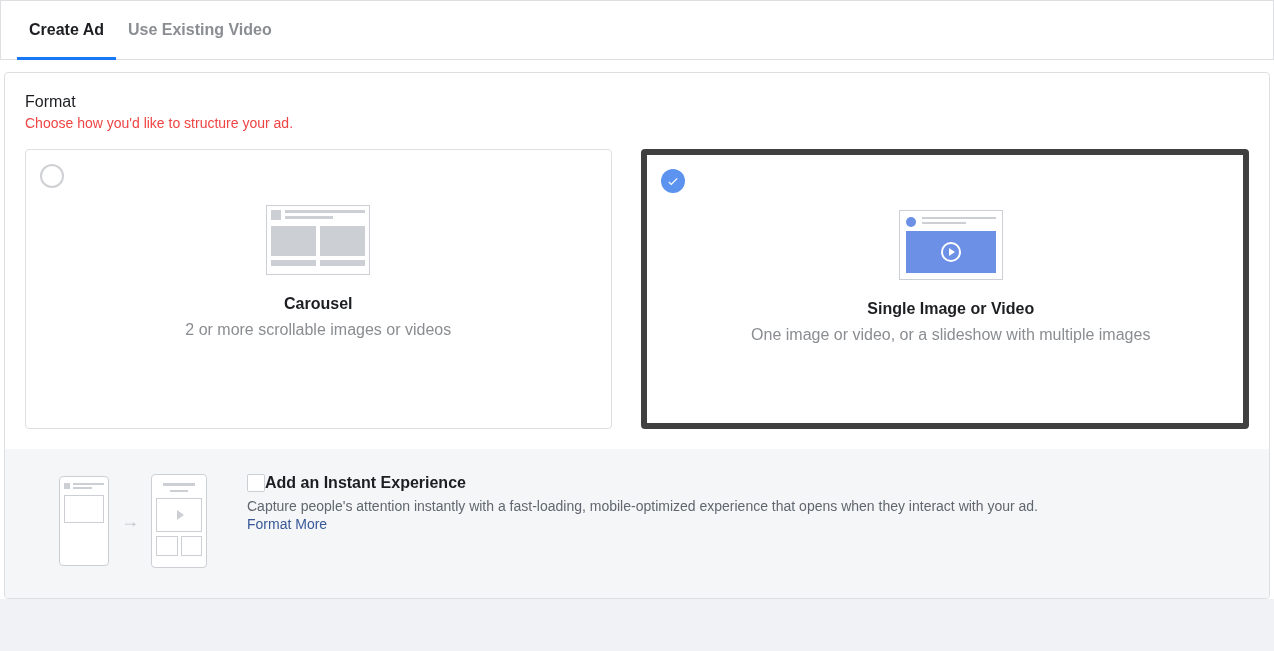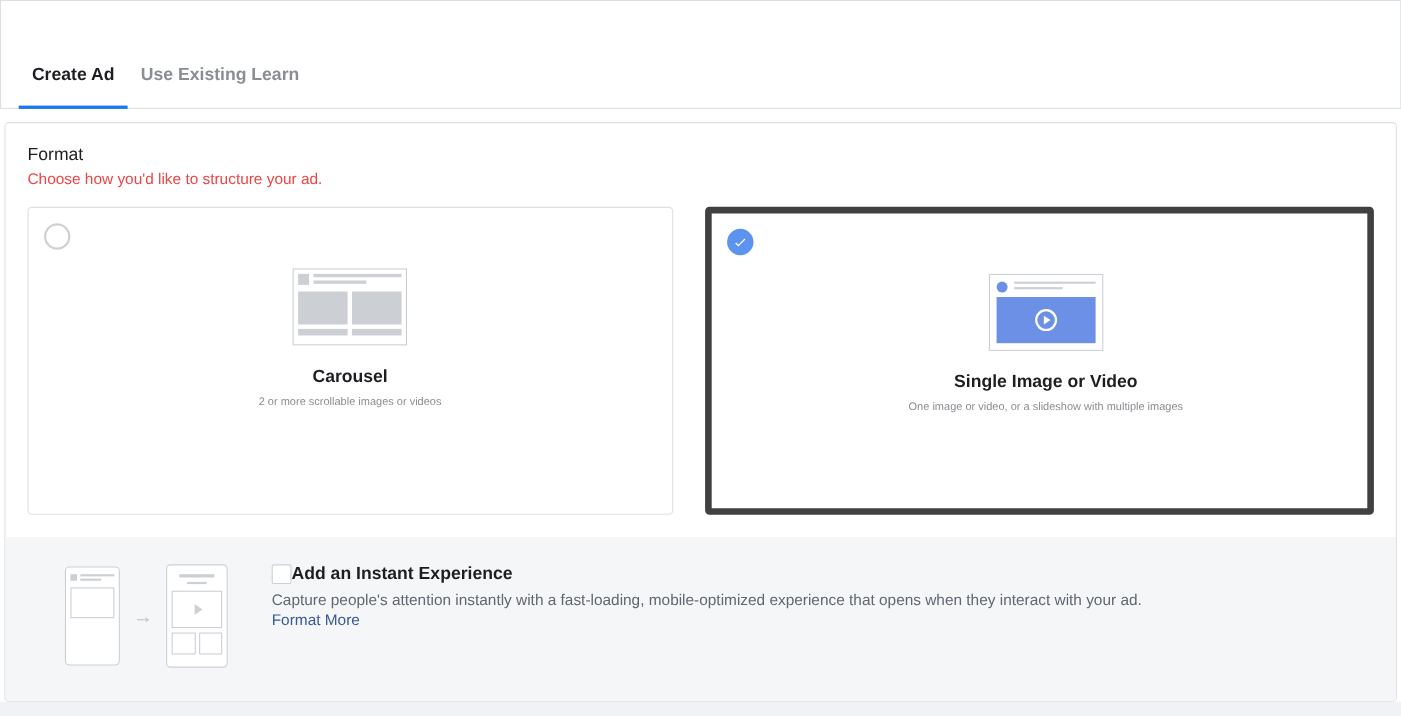--- a/index.html
+++ b/index.html
@@ -20,21 +20,20 @@
     background: #fff;
     padding: 0 16px;
   }
   .tab {
     padding: 20px 12px;
     font-size: 16px;
     font-weight: 600;
     color: #8a8d91;
     cursor: pointer;
     position: relative;
-    margin-top: 39px;
   }
   .tab.active {
     color: #1c1e21;
   }
   .tab.active::after {
     content: "";
     position: absolute;
     left: 0; right: 0; bottom: -1px;
     height: 3px;
     background: #1877f2;
@@ -100,21 +99,21 @@
     display: flex;
     justify-content: center;
   }
   .opt-title {
     font-size: 16px;
     font-weight: 700;
     color: #1c1e21;
     margin-top: 10px;
   }
   .opt-desc {
-    font-size: 10px;
+    font-size: 16px;
     color: #8a8d91;
     margin-top: 8px;
   }
   
   .carousel-card {
     width: 104px;
     border: 1px solid #ccd0d5;
     background: #fff;
     padding: 4px;
   }
@@ -188,21 +187,21 @@
   .ie-title { font-size:16px; font-weight:700; color:#1c1e21;}
   .ie-desc { font-size:14px; color:#606770;}
   .link { color:#385898; cursor:pointer; display:inline-block; margin-top:2px; font-size:14px;}
 </style>
 </head>
 <body>
 
 <div class="wrap">
   <div class="tabs">
     <div class="tab active">Create Ad</div>
-    <div class="tab">Use Existing Learn</div>
+    <div class="tab">Use Existing Video</div>
   </div>
 
   <div class="section">
     <div class="section-inner">
       <div class="section-title">Format</div>
       <div class="section-sub">Choose how you'd like to structure your ad.</div>
 
       <div class="options">
 
         <div class="option">

